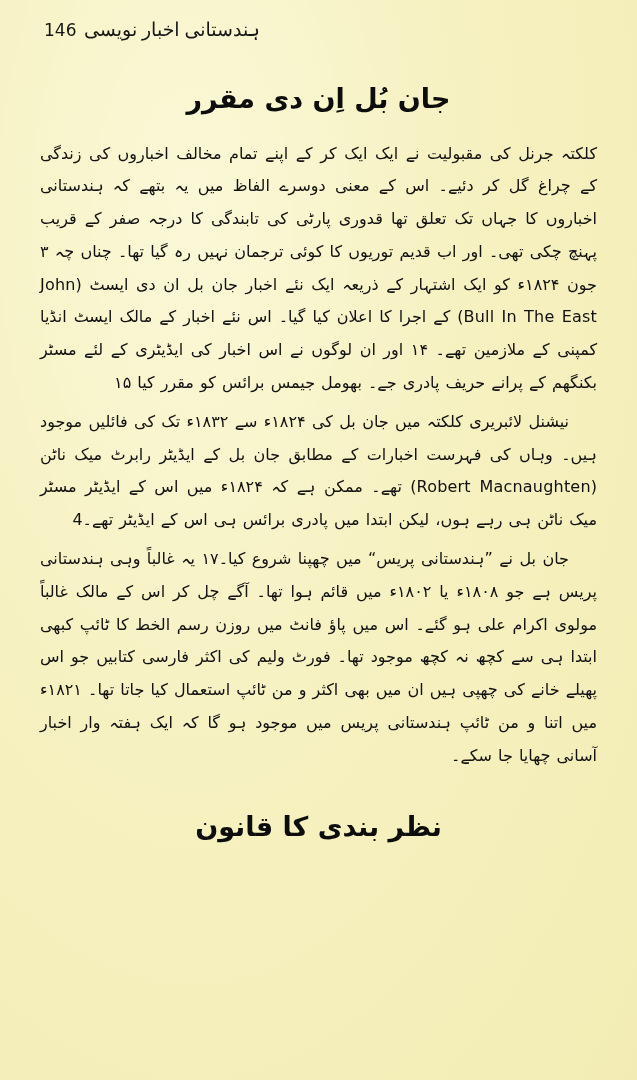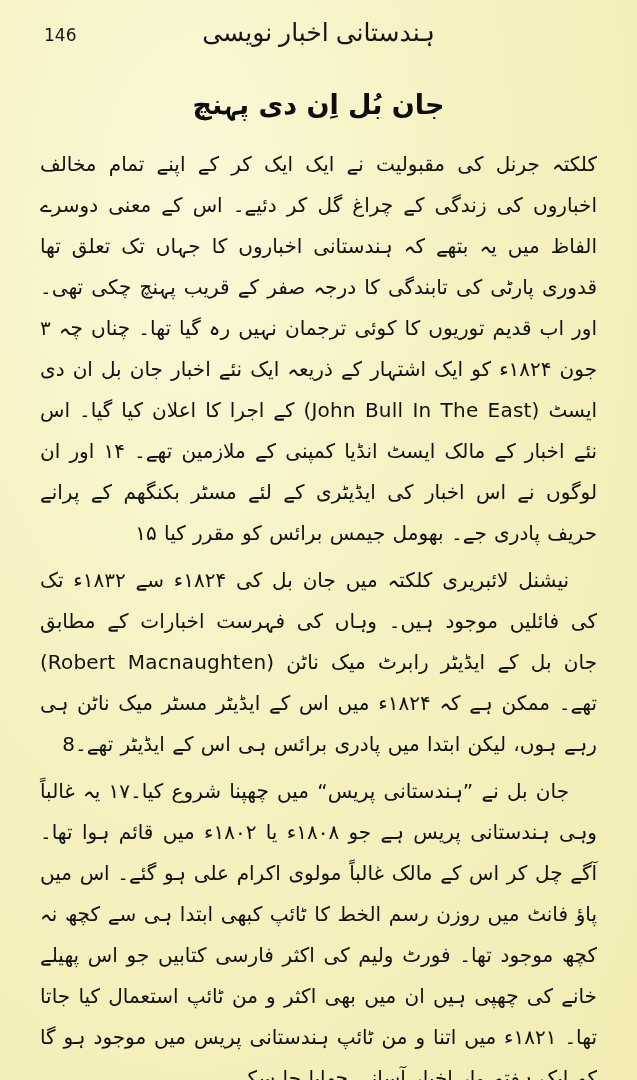--- a/index.html
+++ b/index.html
@@ -35,26 +35,26 @@
   .header {
     display: flex;
     flex-direction: row;
     align-items: baseline;
     justify-content: space-between;
     direction: rtl;
     margin-bottom: 38px;
     padding: 0 4px;
   }
   .header-title {
-    font-family: Liberation Sans, sans-serif;
-    font-size: 25px;
+    font-family: Liberation Serif, serif;
+    font-size: 19px;
     color: #161616;
     letter-spacing: 0.5px;
     flex: 1;
-    text-align: center;
+    text-align: left;
     padding-right: 40px;
   }
   .page-number {
     font-family: "DejaVu Sans", sans-serif;
     font-size: 17px;
     color: #161616;
     min-width: 40px;
     text-align: left;
   }
 
@@ -69,21 +69,21 @@
     letter-spacing: 0.5px;
   }
   .heading.second {
     margin-top: 34px;
     margin-bottom: 20px;
   }
 
   
   .para {
     font-family: "DejaVu Sans", sans-serif;
-    font-size: 20px;
+    font-size: 16px;
     line-height: 2.05;
     color: #111111;
     text-align: justify;
     text-align-last: right;
     margin: 0 0 6px 0;
     letter-spacing: 0.2px;
     word-spacing: 1px;
   }
   .para.indent {
     text-indent: 28px;
@@ -93,22 +93,22 @@
 <body>
 
 <div class="page">
   <div class="page-inner">
 
     <div class="header">
       <div class="header-title">ہندستانی اخبار نویسی</div>
       <div class="page-number">146</div>
     </div>
 
-    <h2 class="heading">جان بُل اِن دی پہنچ</h2>
+    <h2 class="heading">جان بُل اِن دی مقرر</h2>
 
     <p class="para">کلکتہ جرنل کی مقبولیت نے ایک ایک کر کے اپنے تمام مخالف اخباروں کی زندگی کے چراغ گل کر دئیے۔ اس کے معنی دوسرے الفاظ میں یہ بتھے کہ ہندستانی اخباروں کا جہاں تک تعلق تھا قدوری پارٹی کی تابندگی کا درجہ صفر کے قریب پہنچ چکی تھی۔ اور اب قدیم توریوں کا کوئی ترجمان نہیں رہ گیا تھا۔ چناں چہ ۳ جون ۱۸۲۴ء کو ایک اشتہار کے ذریعہ ایک نئے اخبار جان بل ان دی ایسٹ (John Bull In The East) کے اجرا کا اعلان کیا گیا۔ اس نئے اخبار کے مالک ایسٹ انڈیا کمپنی کے ملازمین تھے۔ ۱۴ اور ان لوگوں نے اس اخبار کی ایڈیٹری کے لئے مسٹر بکنگھم کے پرانے حریف پادری جے۔ بھومل جیمس برائس کو مقرر کیا ۱۵</p>
-    <p class="para indent">نیشنل لائبریری کلکتہ میں جان بل کی ۱۸۲۴ء سے ۱۸۳۲ء تک کی فائلیں موجود ہیں۔ وہاں کی فہرست اخبارات کے مطابق جان بل کے ایڈیٹر رابرٹ میک ناٹن (Robert Macnaughten) تھے۔ ممکن ہے کہ ۱۸۲۴ء میں اس کے ایڈیٹر مسٹر میک ناٹن ہی رہے ہوں، لیکن ابتدا میں پادری برائس ہی اس کے ایڈیٹر تھے۔8</p>
+    <p class="para indent">نیشنل لائبریری کلکتہ میں جان بل کی ۱۸۲۴ء سے ۱۸۳۲ء تک کی فائلیں موجود ہیں۔ وہاں کی فہرست اخبارات کے مطابق جان بل کے ایڈیٹر رابرٹ میک ناٹن (Robert Macnaughten) تھے۔ ممکن ہے کہ ۱۸۲۴ء میں اس کے ایڈیٹر مسٹر میک ناٹن ہی رہے ہوں، لیکن ابتدا میں پادری برائس ہی اس کے ایڈیٹر تھے۔4</p>
     <p class="para indent">جان بل نے ”ہندستانی پریس“ میں چھپنا شروع کیا۔۱۷ یہ غالباً وہی ہندستانی پریس ہے جو ۱۸۰۸ء یا ۱۸۰۲ء میں قائم ہوا تھا۔ آگے چل کر اس کے مالک غالباً مولوی اکرام علی ہو گئے۔ اس میں پاؤ فانٹ میں روزن رسم الخط کا ٹائپ کبھی ابتدا ہی سے کچھ نہ کچھ موجود تھا۔ فورٹ ولیم کی اکثر فارسی کتابیں جو اس پھیلے خانے کی چھپی ہیں ان میں بھی اکثر و من ٹائپ استعمال کیا جاتا تھا۔ ۱۸۲۱ء میں اتنا و من ٹائپ ہندستانی پریس میں موجود ہو گا کہ ایک ہفتہ وار اخبار آسانی چھایا جا سکے۔</p>
 
     <h2 class="heading second">نظر بندی کا قانون</h2>
 
   </div>
 </div>
 
 </body></html>

